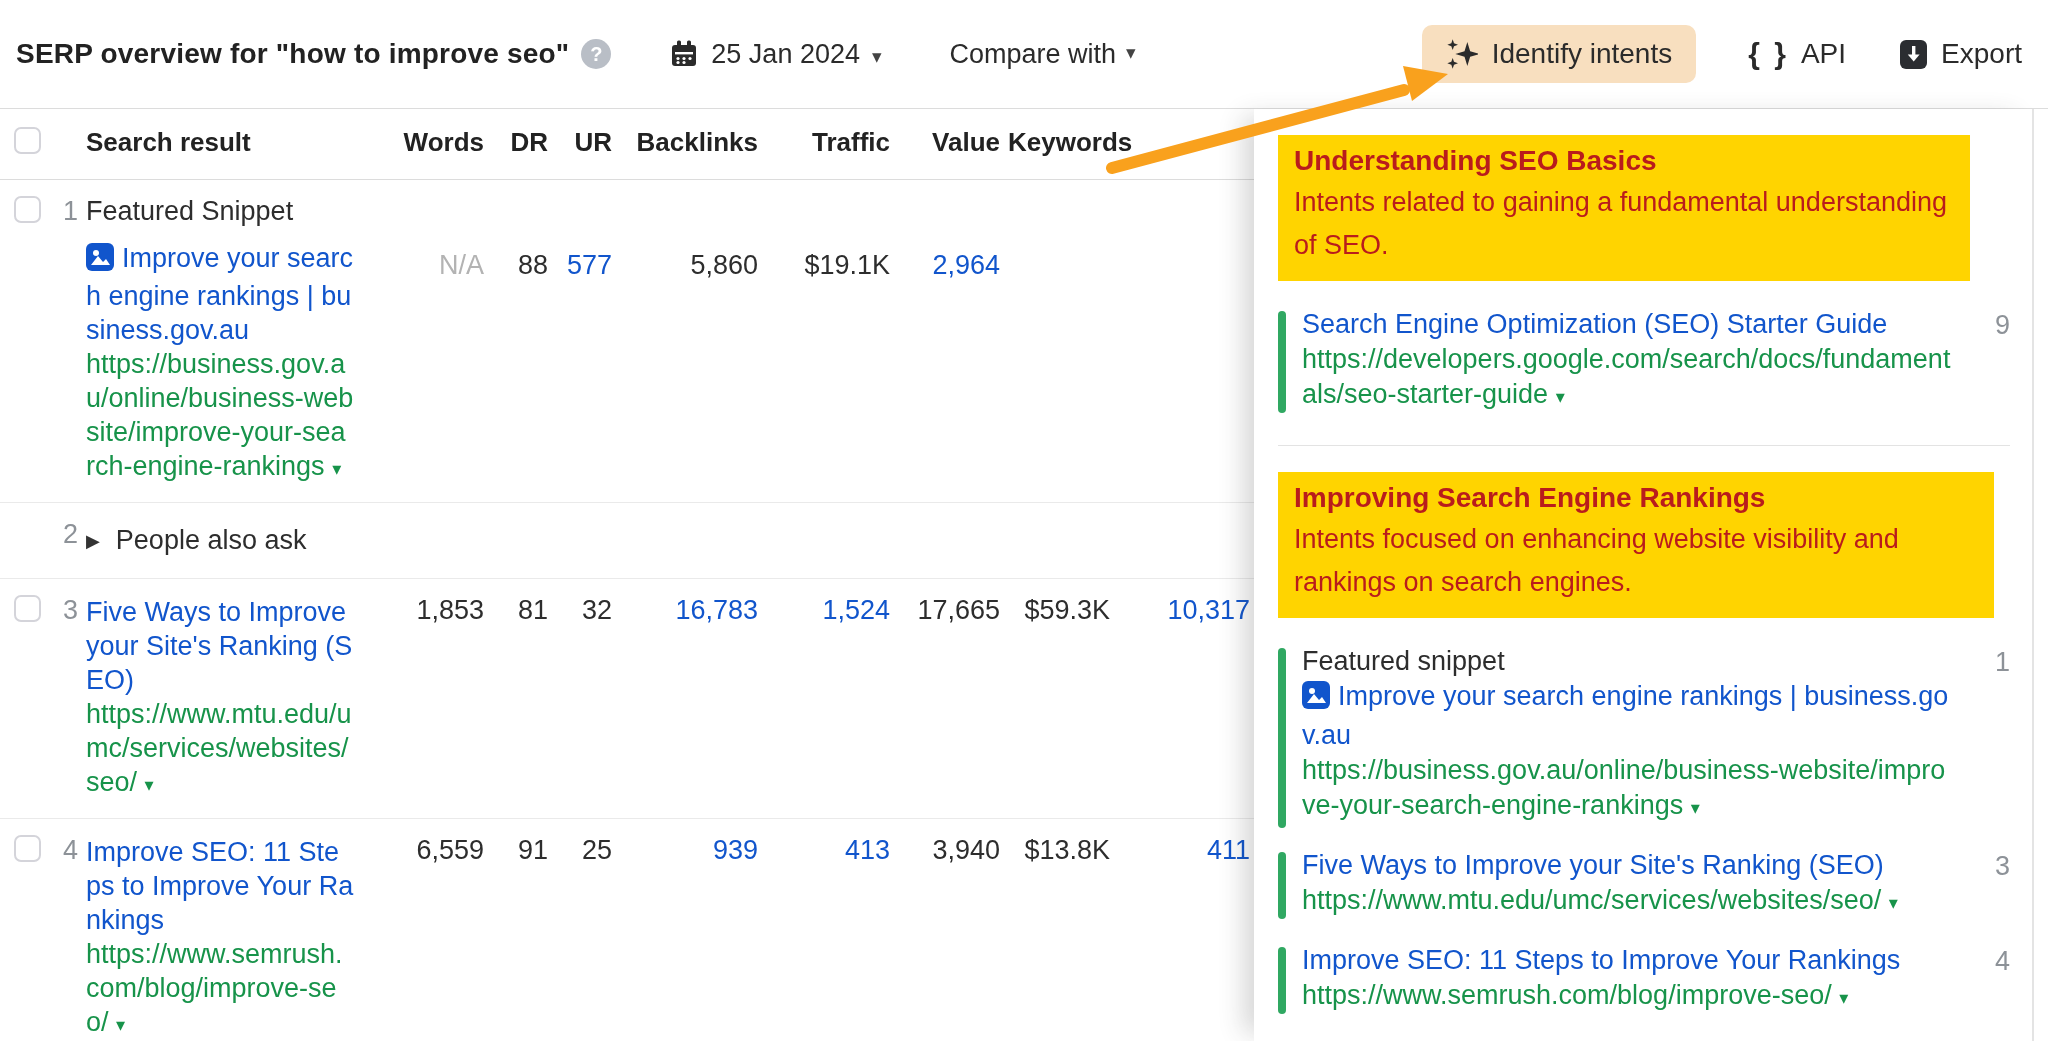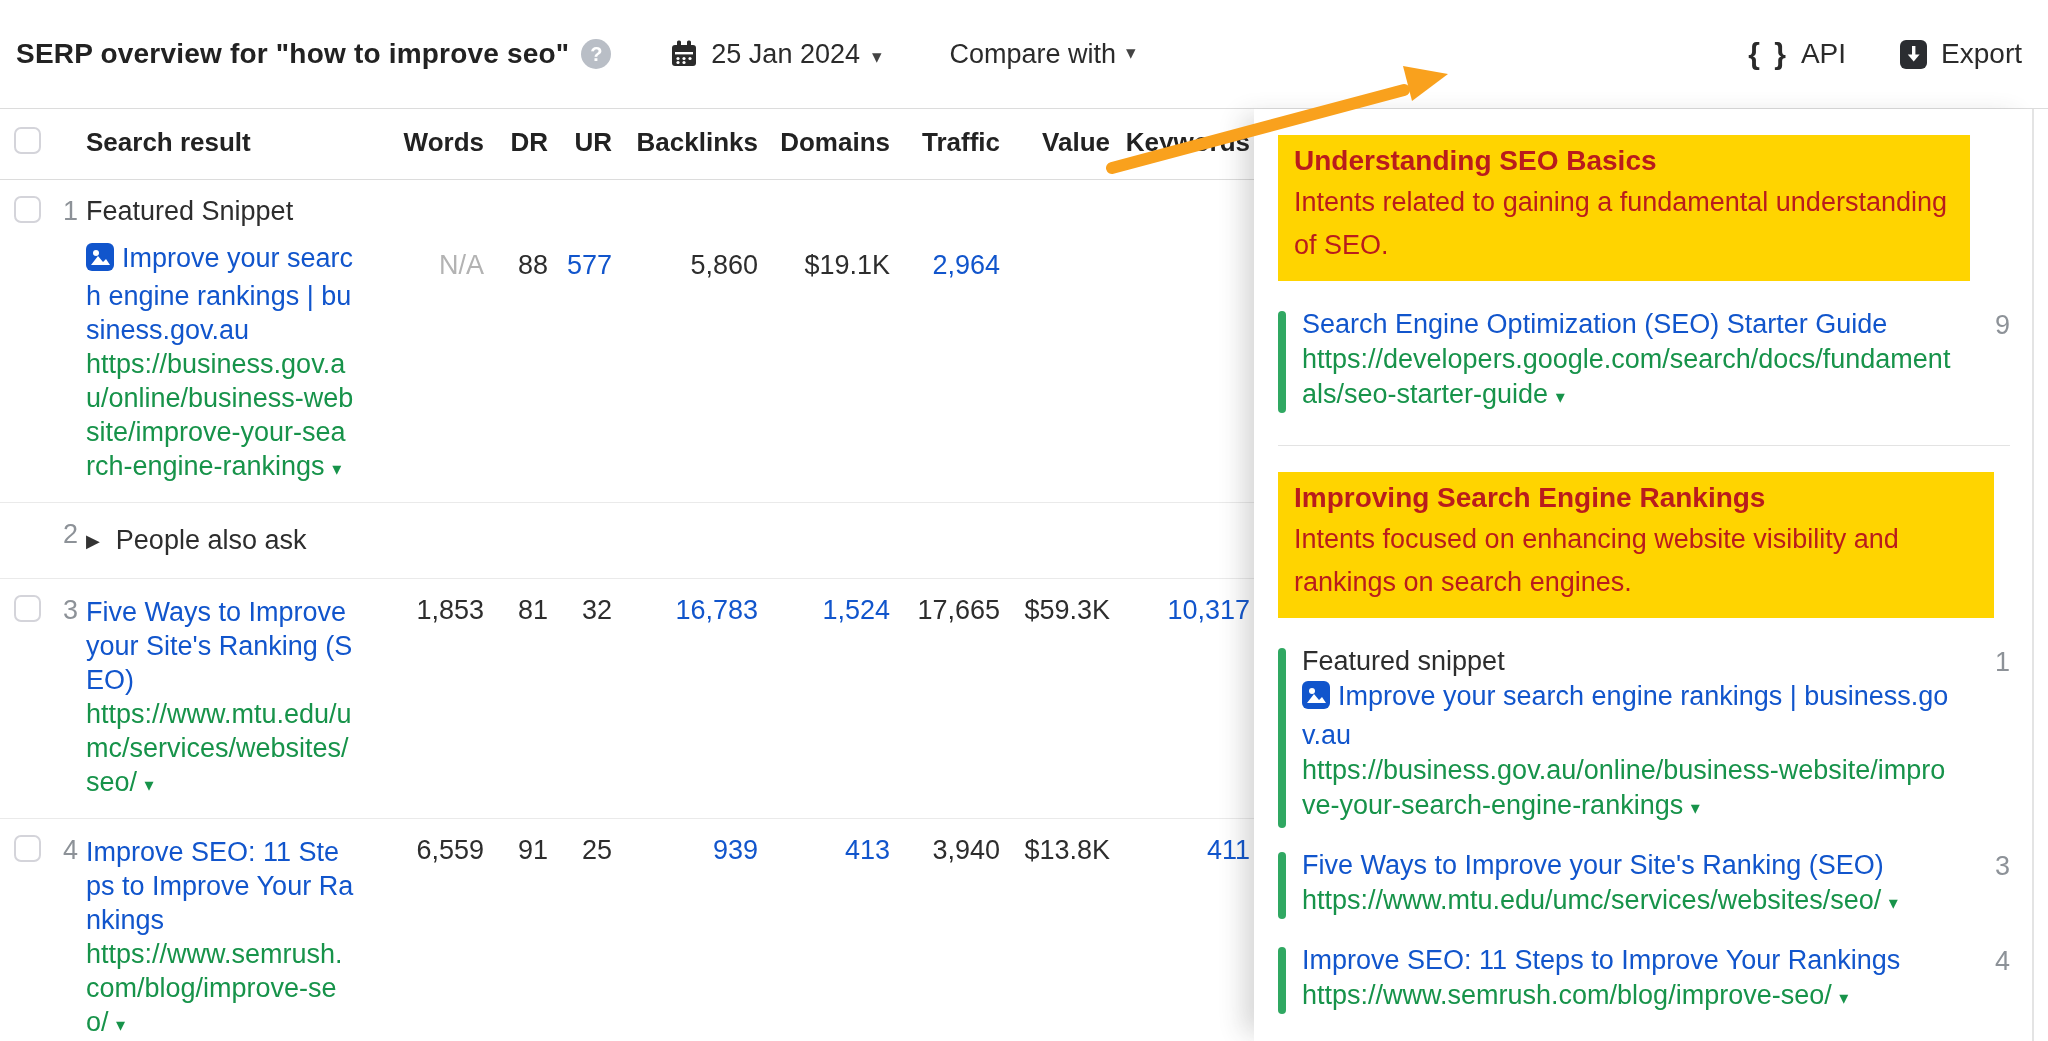--- a/index.html
+++ b/index.html
@@ -106,20 +106,28 @@
       <span class="car">▾</span>
     </div>
 
     <div class="cmp">
       <span>Compare with</span>
       <span class="car">▾</span>
     </div>
 
     <div class="tb-spacer"></div>
 
+    <button class="btn-intents">
+      <svg width="32" height="32" viewBox="0 0 24 24">
+        <path d="M16 3 L18.1 9.9 L25 12 L18.1 14.1 L16 21 L13.9 14.1 L7 12 L13.9 9.9 Z" fill="#2b2b2b"></path>
+        <path d="M5 1 L6 3.9 L9 5 L6 6.1 L5 9 L4 6.1 L1 5 L4 3.9 Z" fill="#2b2b2b"></path>
+        <path d="M5 15 L6 17.9 L9 19 L6 20.1 L5 23 L4 20.1 L1 19 L4 17.9 Z" fill="#2b2b2b"></path>
+      </svg>
+      <span>Identify intents</span>
+    </button>
 
     <button class="btn-flat">
       <span class="braces">{ }</span>
       <span>API</span>
     </button>
 
     <button class="btn-flat">
       <svg width="31" height="31" viewBox="0 0 31 31">
         <rect x="2" y="1" width="27" height="29" rx="6" fill="#2b2d31"></rect>
         <rect x="14" y="7" width="3.4" height="10" fill="#fff"></rect>
@@ -134,21 +142,20 @@
   <div class="tablewrap">
 
     <div class="trow head">
       <div class="cell ck"><span class="checkbox"></span></div>
       <div class="cell"></div>
       <div class="cell left">Search result</div>
       <div class="cell">Words</div>
       <div class="cell">DR</div>
       <div class="cell">UR</div>
       <div class="cell">Backlinks</div>
-      <div class="cell">Domains</div>
       <div class="cell">Traffic</div>
       <div class="cell">Value</div>
       <div class="cell">Keywords</div>
     </div>
 
     <div class="trow">
       <div class="cell ck"><span class="checkbox"></span></div>
       <div class="cell num">1</div>
       <div class="cell left">
         <div class="rtype">Featured Snippet</div>

